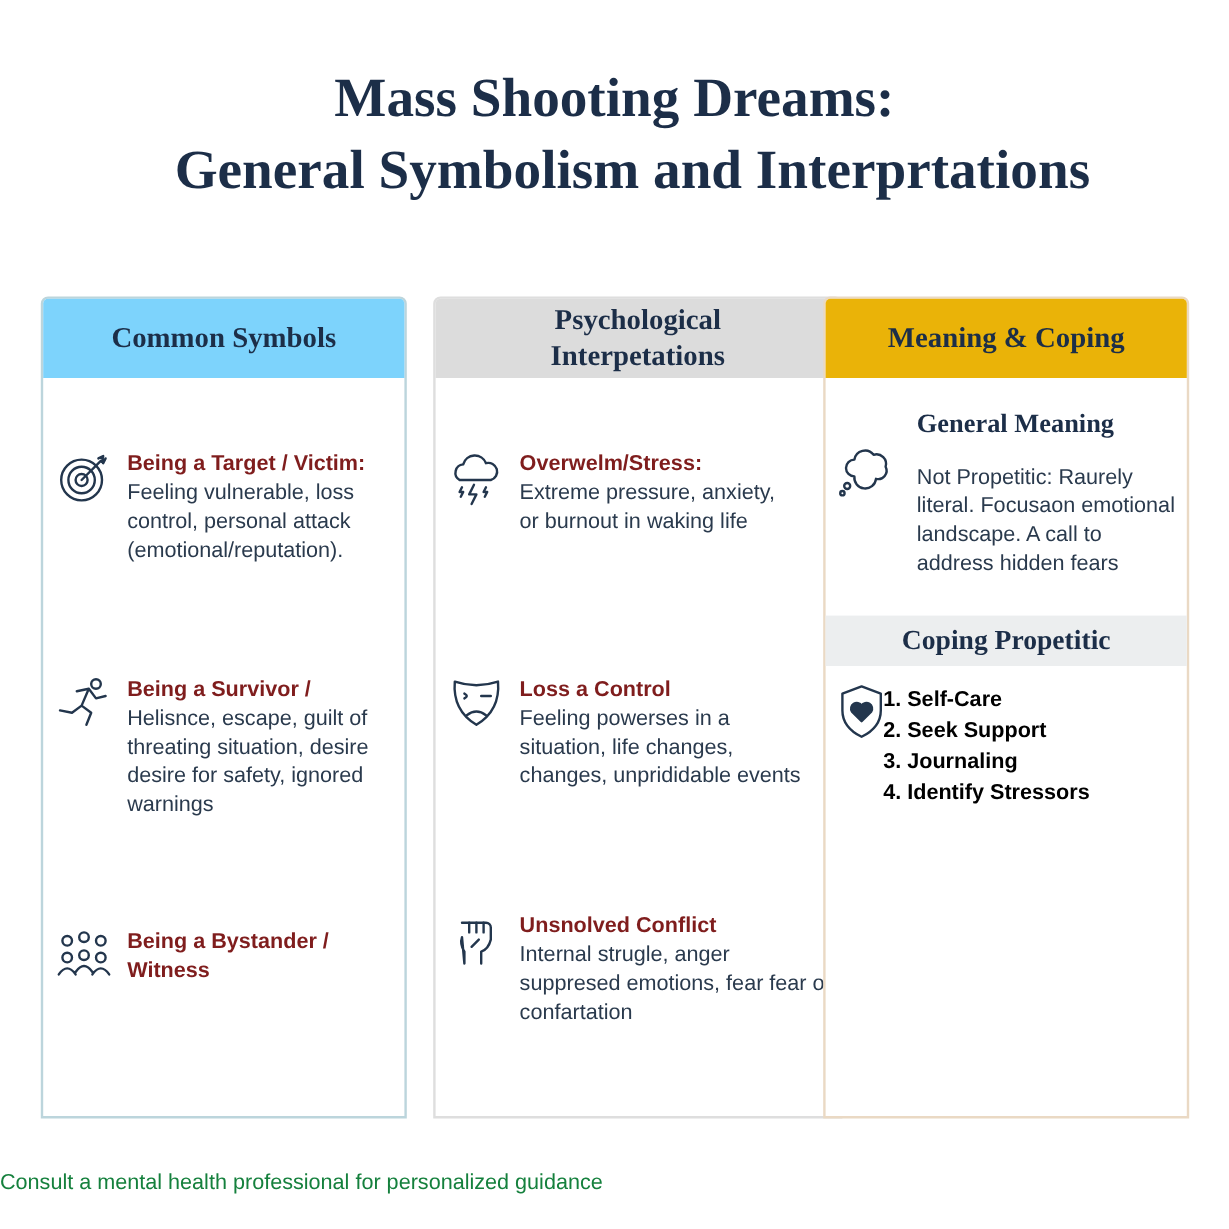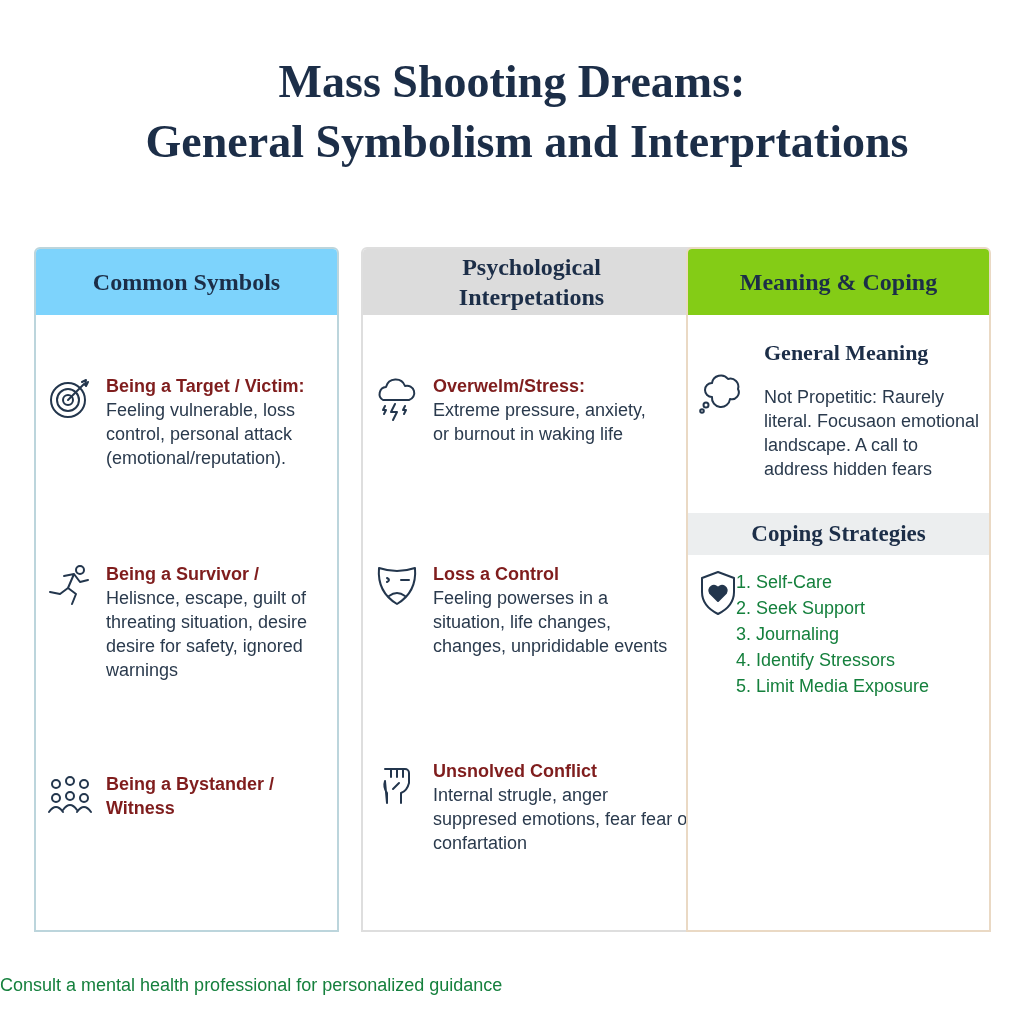--- a/index.html
+++ b/index.html
@@ -36,21 +36,21 @@
     text-align: center;
     font-family: "Liberation Serif", serif;
     font-weight: bold;
     font-size: 24px;
     line-height: 30px;
     color: #1c2e48;
     border-radius: 4px 4px 0 0;
   }
   .col1 .col-head { background: #7dd3fc; }
   .col2 .col-head { background: #dcdcdc; }
-  .col3 .col-head { background: #84cc16; }
+  .col3 .col-head { background: #eab308; }
   .item {
     position: absolute; left: 10px; right: 6px;
   }
   .item .icon {
     position: absolute; left: 0; top: 0; width: 48px; height: 48px;
   }
   .item .text {
     position: absolute; left: 60px; right: 0; top: 0;
     font-size: 18px; line-height: 24px; color: #2a3a4d;
   }
@@ -61,21 +61,21 @@
     background: #eceeef;
     display: flex; align-items: center; justify-content: center;
     font-family: "Liberation Serif", serif; font-weight: bold;
     font-size: 23px; color: #1c2e48;
   }
   .gm-head {
     font-family: "Liberation Serif", serif; font-weight: bold;
     font-size: 22px; color: #1c2e48; display: block; margin-bottom: 20px;
   }
   .strategies { list-style: none; margin: 0; padding: 0; }
-  .strategies li { font-size: 18px; line-height: 26px; color: #15803d; }
+  .strategies li { font-size: 18px; line-height: 26px; color: #000000; font-weight: bold; }
   .footer {
     position: absolute; left: 0; top: 975px; width: 812px;
     font-size: 18px; color: #15803d;
   }
   svg { stroke: #23364d; fill: none; stroke-width: 2; stroke-linecap: round; stroke-linejoin: round; }
 </style>
 </head>
 <body>
 
 <div class="title">
@@ -186,32 +186,31 @@
         <circle cx="8" cy="36" r="2.5"></circle>
           <circle cx="4" cy="42" r="1.8"></circle>
       </svg>
     </span>
     <div class="text" style="left:66px; right:-4px;">
       <span class="gm-head">General Meaning</span>
       <span class="body">Not Propetitic: Raurely literal. Focusaon emotional landscape. A call to address hidden fears</span>
     </div>
   </div>
 
-  <div class="sub-head">Coping Strategies</div>
+  <div class="sub-head">Coping Propetitic</div>
 
   <div class="item" style="top:320px;">
     <span class="icon">
       <svg width="40" height="48" viewBox="0 0 40 48">
         <path d="M20 3 l16 6 v14 q0 14 -16 22 q-16 -8 -16 -22 v-14 z"></path>
         <path d="M20 32 l-8 -8 a4.5 4.5 0 0 1 8 -5 a4.5 4.5 0 0 1 8 5 z" fill="#23364d"></path>
       </svg>
     </span>
     <ul class="strategies" style="position:absolute; left:38px; top:0;">
       <li>1. Self-Care</li>
       <li>2. Seek Support</li>
       <li>3. Journaling</li>
       <li>4. Identify Stressors</li>
-      <li>5. Limit Media Exposure</li>
     </ul>
   </div>
 </div>
 
 <div class="footer">Consult a mental health professional for personalized guidance</div>
 
 </body></html>

